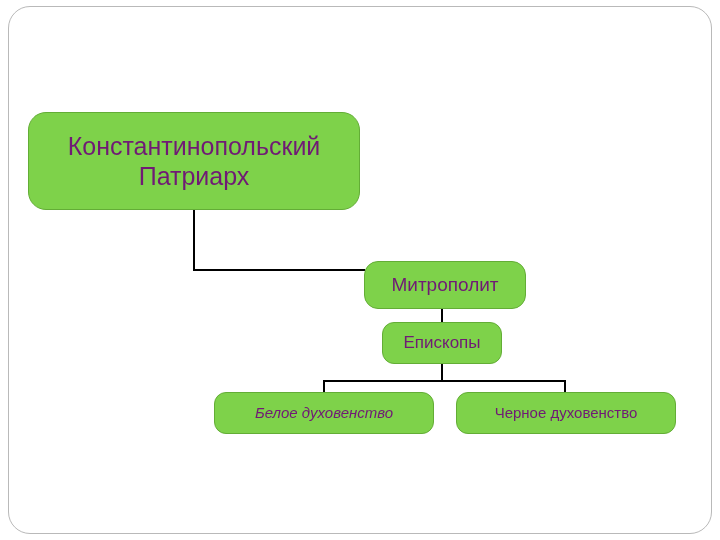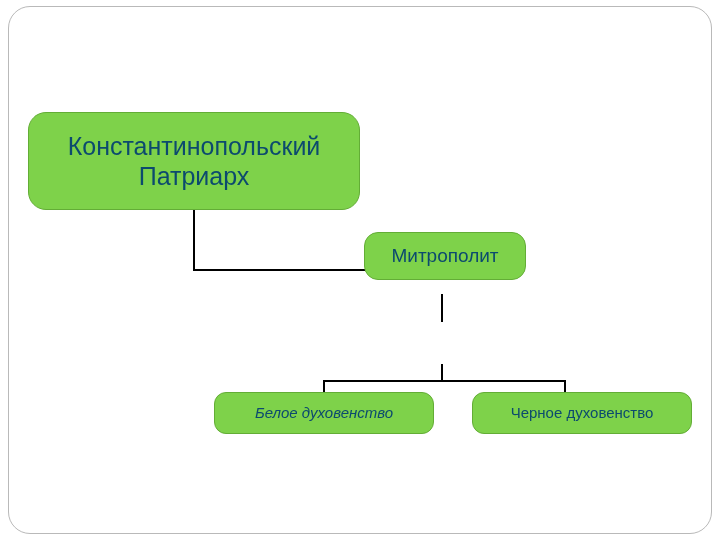--- a/index.html
+++ b/index.html
@@ -30,40 +30,40 @@
     border: 1px solid #b9b9b9;
     border-radius: 22px;
     box-sizing: border-box;
     background: #ffffff;
   }
   .node {
     position: absolute;
     background: #7ed24a;
     border: 1px solid #63ad36;
     border-radius: 14px;
-    color: #0c4a6e;
+    color: #701a75;
     display: flex;
     align-items: center;
     justify-content: center;
     text-align: center;
     box-sizing: border-box;
     line-height: 1.22;
     white-space: pre-line;
   }
   #node-patriarch {
     left: 28px;
     top: 112px;
     width: 332px;
     height: 98px;
     font-size: 25px;
     border-radius: 18px;
   }
   #node-metropolitan {
     left: 364px;
-    top: 232px;
+    top: 261px;
     width: 162px;
     height: 48px;
     font-size: 19px;
   }
   #node-bishops {
     left: 382px;
     top: 322px;
     width: 120px;
     height: 42px;
     font-size: 17px;
@@ -72,21 +72,21 @@
   #node-white-clergy {
     left: 214px;
     top: 392px;
     width: 220px;
     height: 42px;
     font-size: 15px;
     border-radius: 12px;
     font-style: italic;
   }
   #node-black-clergy {
-    left: 472px;
+    left: 456px;
     top: 392px;
     width: 220px;
     height: 42px;
     font-size: 15px;
     border-radius: 12px;
   }
   
   .line {
     position: absolute;
     background: #000000;
@@ -117,17 +117,18 @@
   <div class="line v" id="conn-bishops-v"></div>
   <div class="line h" id="conn-split-h"></div>
   <div class="line v" id="conn-left-v"></div>
   <div class="line v" id="conn-right-v"></div>
 
   <div class="node" id="node-patriarch">Константинопольский
 Патриарх</div>
 
   <div class="node" id="node-metropolitan">Митрополит</div>
 
+  <div class="node" id="node-bishops">Епископы</div>
 
   <div class="node" id="node-white-clergy">Белое духовенство</div>
 
   <div class="node" id="node-black-clergy">Черное духовенство</div>
 </div>
 
 </body></html>

